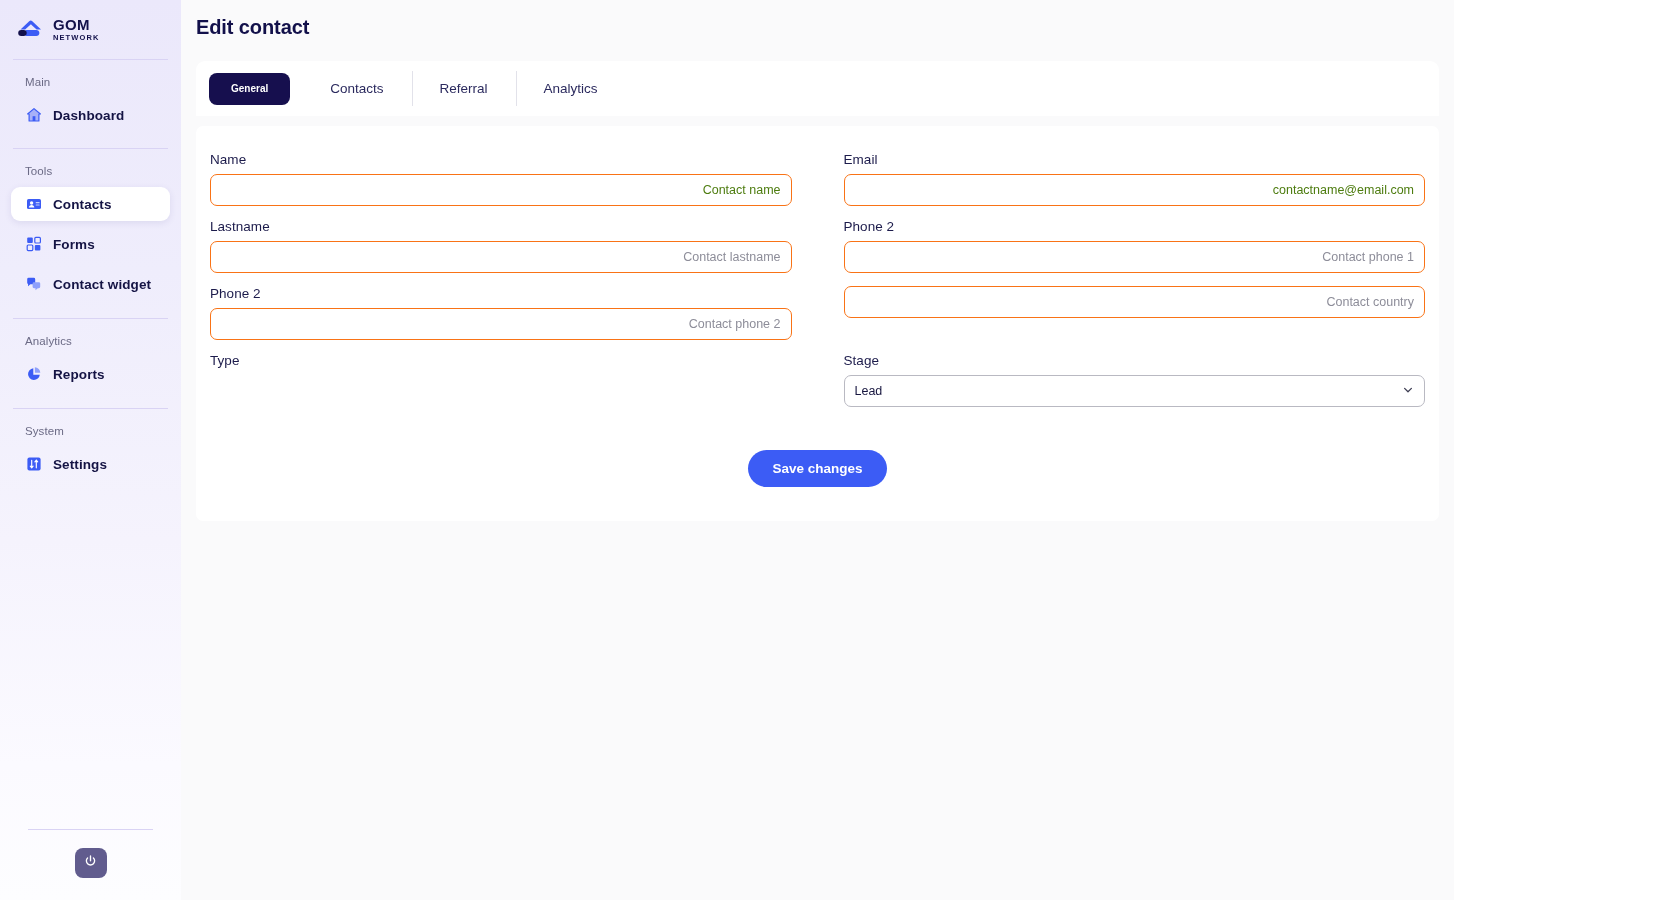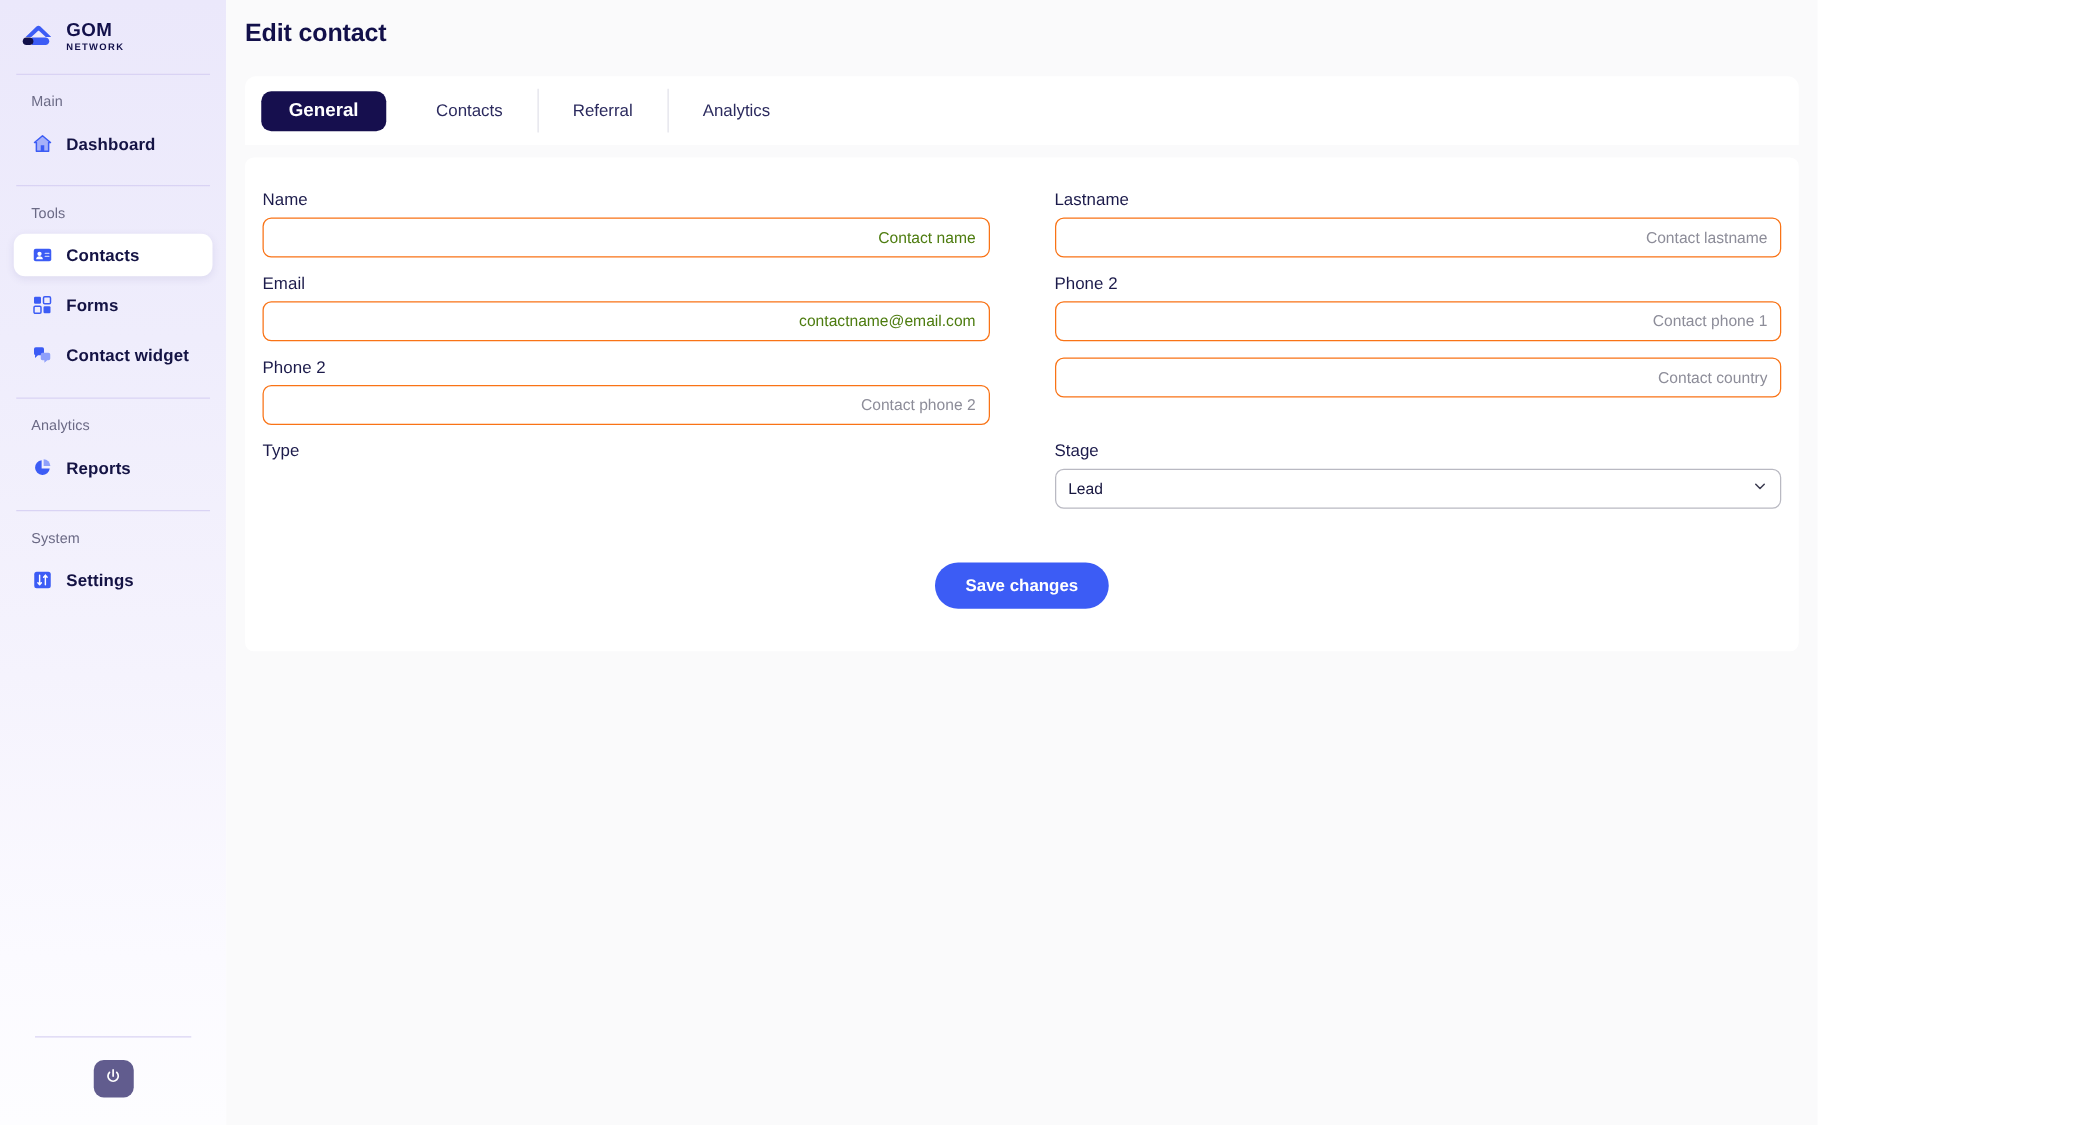--- a/index.html
+++ b/index.html
@@ -132,21 +132,21 @@
   }
   .tab-pill {
     background: #160f4e;
     color: #ffffff;
     font-weight: 600;
     border-radius: 8px;
     height: 32px;
     padding: 0 22px;
     display: flex;
     align-items: center;
-    font-size: 15px;
+    font-size: 10px;
     margin-right: 12px;
     cursor: pointer;
   }
 
   .form-card {
     margin: 10px 15px 0 15px;
     background: #ffffff;
     border-radius: 7px;
     padding: 26px 14px 34px 14px;
   }
@@ -351,27 +351,27 @@
     </div>
 
     <section class="form-card">
       <div class="form-grid">
 
         <div class="field">
           <label class="field-label">Name</label>
           <input class="input" type="text" value="Contact name" style="">
         </div>
         <div class="field">
+          <label class="field-label">Email</label>
+          <input class="input" type="text" value="contactname@email.com" style="">
+        </div>
+
+        <div class="field">
           <label class="field-label">Lastname</label>
           <input class="input" type="text" placeholder="Contact lastname" style="">
-        </div>
-
-        <div class="field">
-          <label class="field-label">Email</label>
-          <input class="input" type="text" value="contactname@email.com" style="">
         </div>
         <div class="field">
           <label class="field-label">Phone 2</label>
           <input class="input" type="text" placeholder="Contact phone 1" style="">
         </div>
 
         <div class="field">
           <label class="field-label">Phone 2</label>
           <input class="input" type="text" placeholder="Contact phone 2" style="">
         </div>

